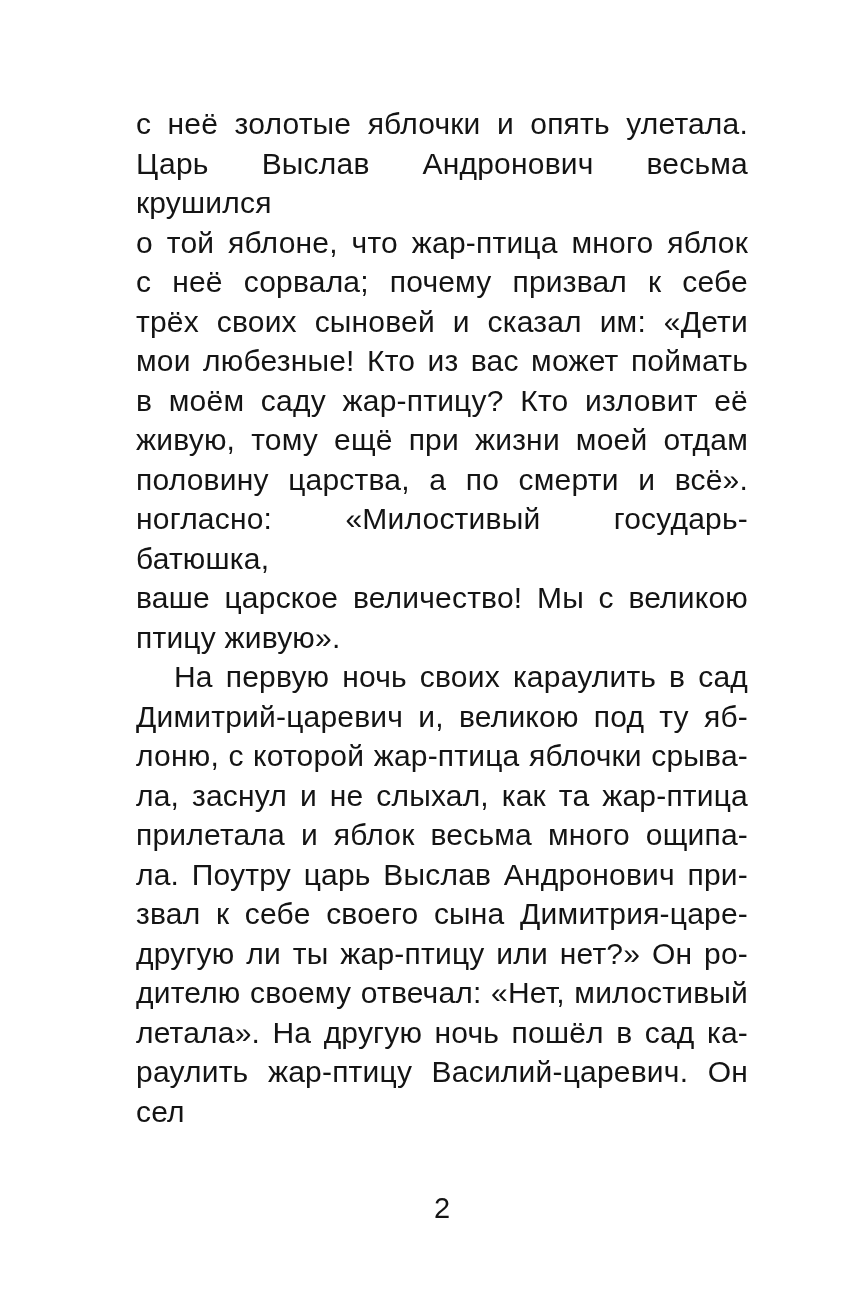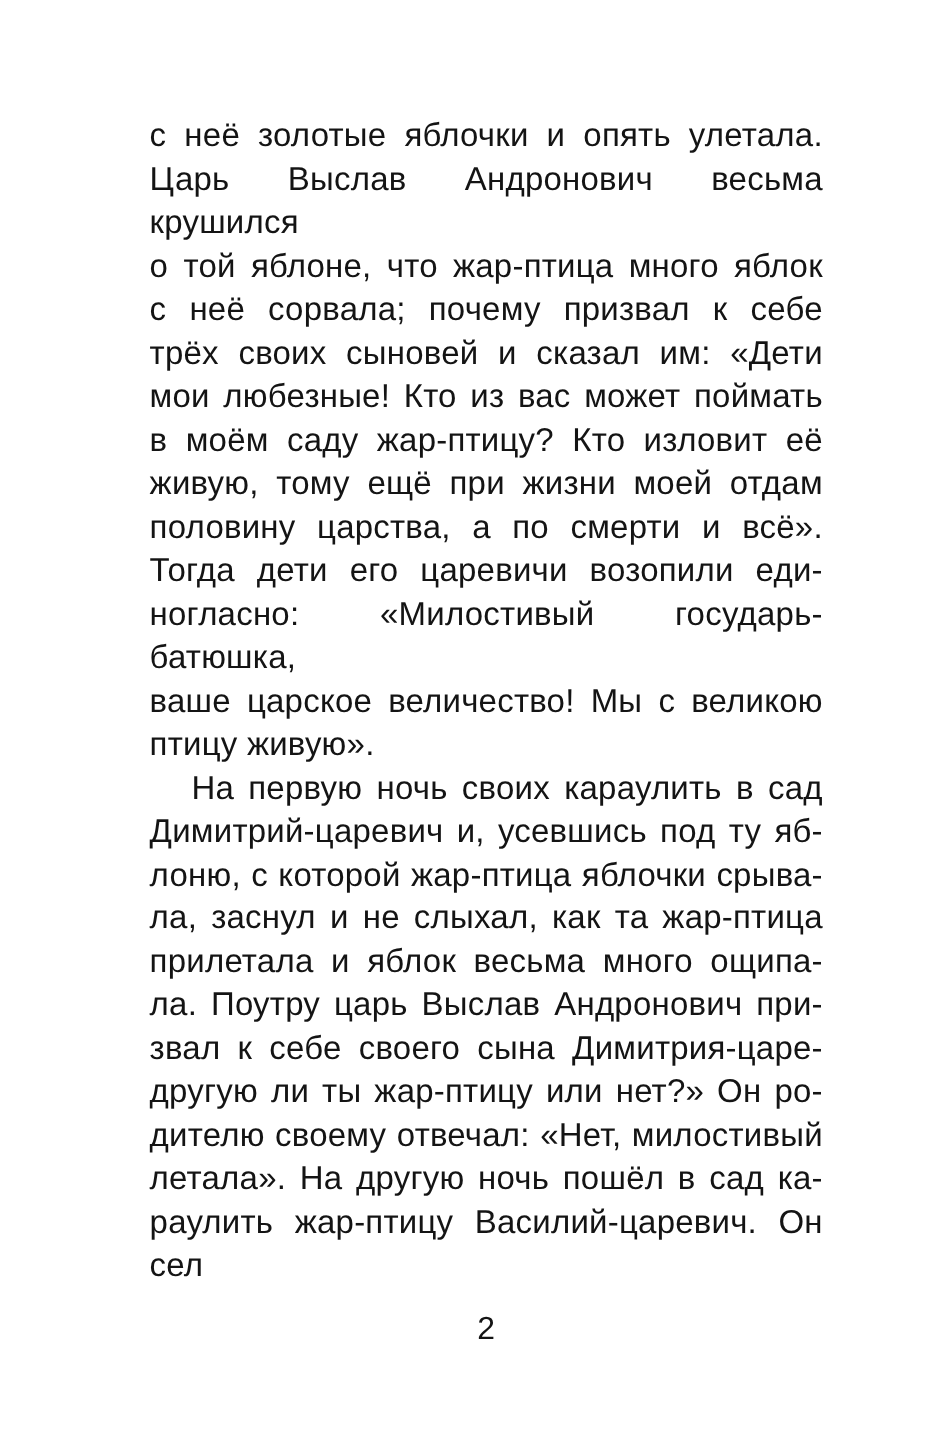--- a/index.html
+++ b/index.html
@@ -61,26 +61,25 @@
   <main class="text-block">
     <div class="line">с неё золотые яблочки и опять улетала.</div>
     <div class="line">Царь Выслав Андронович весьма крушился</div>
     <div class="line">о той яблоне, что жар-птица много яблок</div>
     <div class="line">с неё сорвала; почему призвал к себе</div>
     <div class="line">трёх своих сыновей и сказал им: «Дети</div>
     <div class="line">мои любезные! Кто из вас может поймать</div>
     <div class="line">в моём саду жар-птицу? Кто изловит её</div>
     <div class="line">живую, тому ещё при жизни моей отдам</div>
     <div class="line">половину царства, а по смерти и всё».</div>
-    <div class="line">Тогда дети его царевичи возопили еди-</div>
     <div class="line">ногласно: «Милостивый государь-батюшка,</div>
     <div class="line">ваше царское величество! Мы с великою</div>
     <div class="line para-end">птицу живую».</div>
     <div class="line indent">На первую ночь своих караулить в сад</div>
-    <div class="line">Димитрий-царевич и, усевшись под ту яб-</div>
+    <div class="line">Димитрий-царевич и, великою под ту яб-</div>
     <div class="line">лоню, с которой жар-птица яблочки срыва-</div>
     <div class="line">ла, заснул и не слыхал, как та жар-птица</div>
     <div class="line">прилетала и яблок весьма много ощипа-</div>
     <div class="line">ла. Поутру царь Выслав Андронович при-</div>
     <div class="line">звал к себе своего сына Димитрия-царе-</div>
     <div class="line">другую ли ты жар-птицу или нет?» Он ро-</div>
     <div class="line">дителю своему отвечал: «Нет, милостивый</div>
     <div class="line">летала». На другую ночь пошёл в сад ка-</div>
     <div class="line">раулить жар-птицу Василий-царевич. Он сел</div>
   </main>

